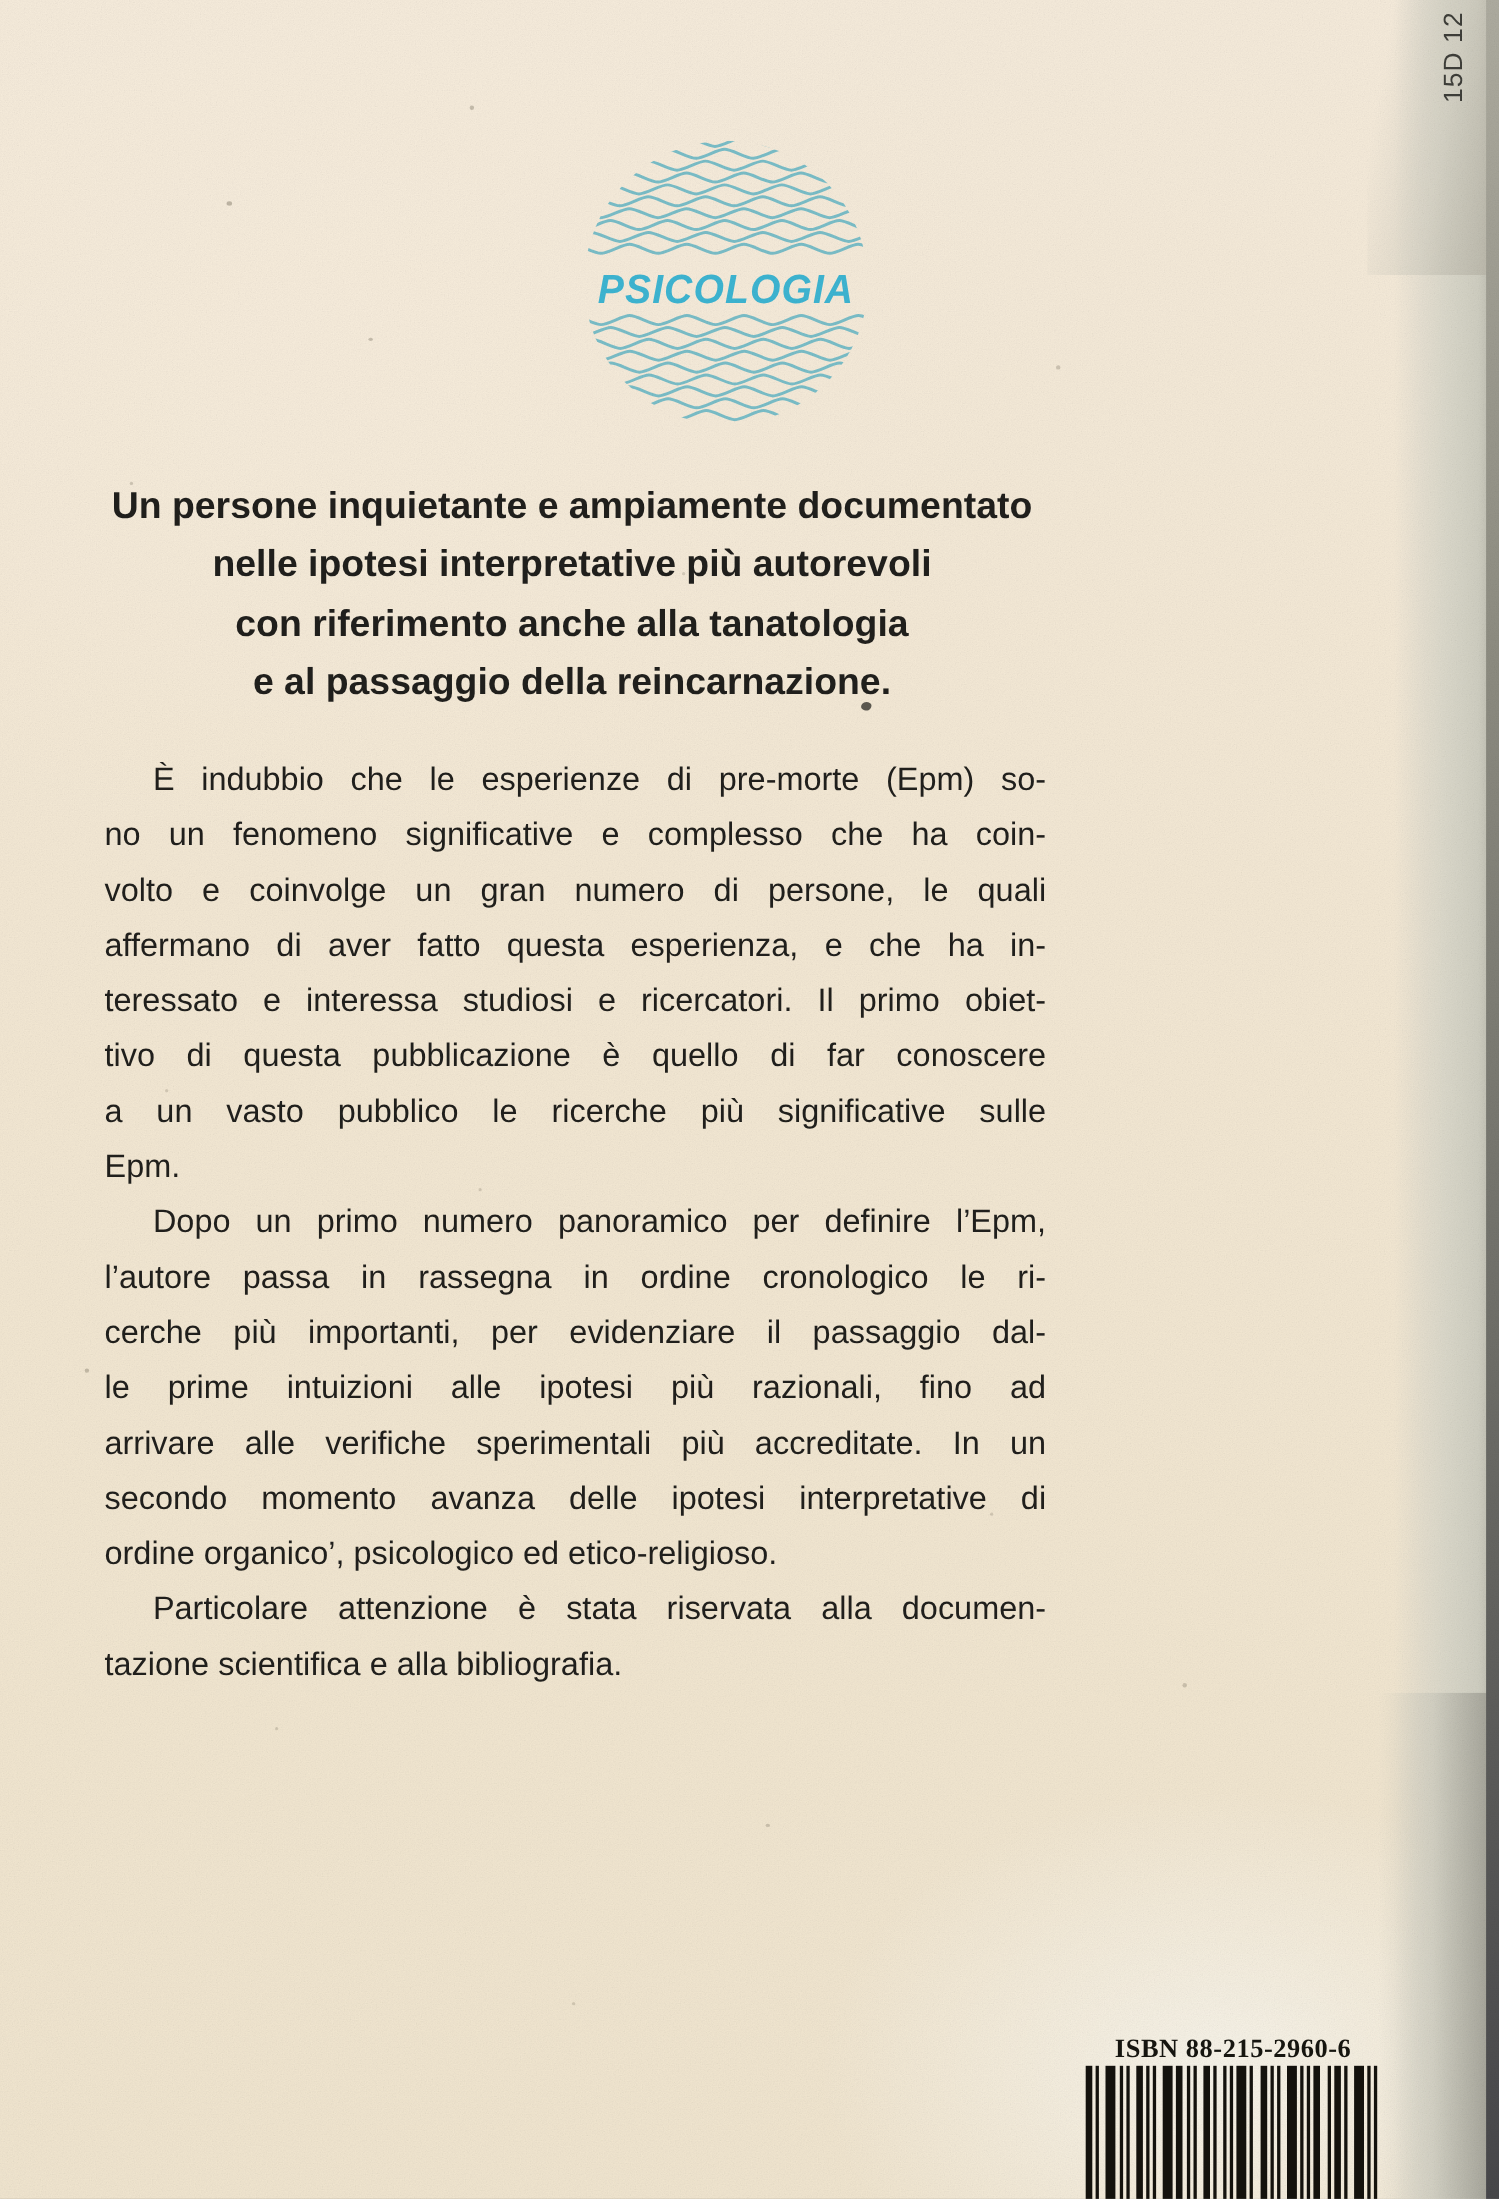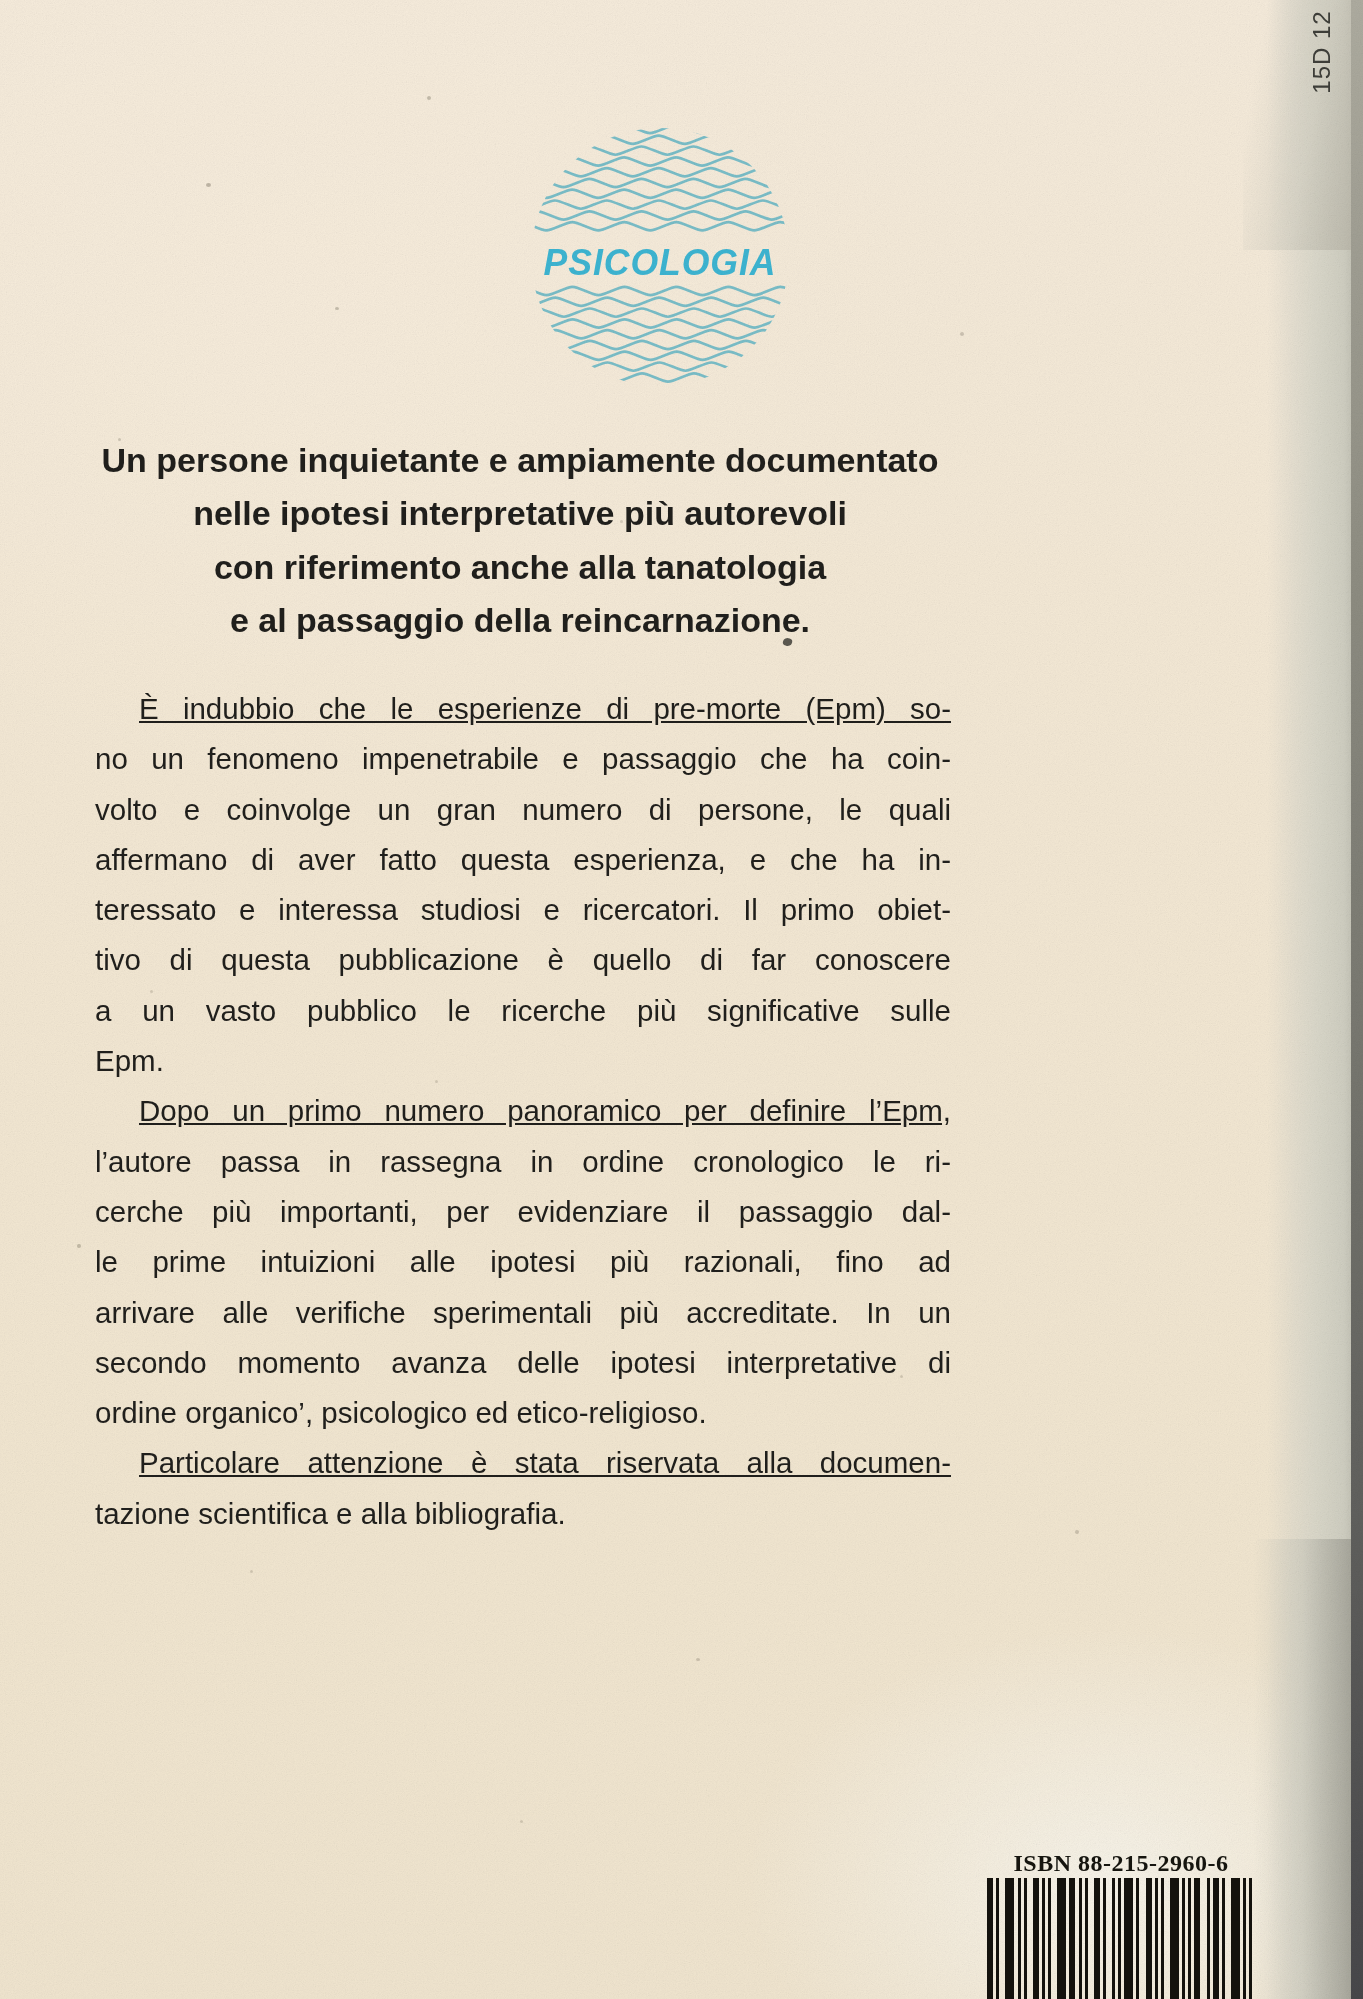--- a/index.html
+++ b/index.html
@@ -59,21 +59,21 @@
     text-align:center;color:var(--ink);
   }
   
   .body-text{position:absolute;left:95px;top:684px;width:856px;z-index:10;}
   .body-line{
     font-size:29.5px;line-height:50.3px;color:var(--ink);
     text-align:justify;text-align-last:justify;
     white-space:normal;
   }
   .body-line.last{text-align-last:left;}
-  .body-line.indent{text-indent:44px;text-decoration:underline;}
+  .body-line.indent{text-indent:44px;}
   
   .isbn-label{
     position:absolute;left:985px;top:1850px;width:272px;z-index:10;
     text-align:center;
     font-family:Liberation Serif, serif;font-weight:bold;
     font-size:24px;letter-spacing:0.5px;color:#16150f;
   }
   .barcode{position:absolute;left:987px;top:1878px;width:270px;height:121px;z-index:10;}
   .barcode .bar{position:absolute;top:0;bottom:0;background:#14120d;}
   
@@ -130,21 +130,21 @@
       <div class="hl-line">Un persone inquietante e ampiamente documentato</div>
       <div class="hl-line">nelle ipotesi interpretative più autorevoli</div>
       <div class="hl-line">con riferimento anche alla tanatologia</div>
       <div class="hl-line">e al passaggio della reincarnazione.</div>
     </div>
 
   <div class="ink-dot"></div>
 
   <div class="body-text" id="bodyText">
       <div class="body-line indent">È indubbio che le esperienze di pre-morte (Epm) so-</div>
-      <div class="body-line">no un fenomeno impenetrabile e passaggio che ha coin-</div>
+      <div class="body-line">no un fenomeno significative e complesso che ha coin-</div>
       <div class="body-line">volto e coinvolge un gran numero di persone, le quali</div>
       <div class="body-line">affermano di aver fatto questa esperienza, e che ha in-</div>
       <div class="body-line">teressato e interessa studiosi e ricercatori. Il primo obiet-</div>
       <div class="body-line">tivo di questa pubblicazione è quello di far conoscere</div>
       <div class="body-line">a un vasto pubblico le ricerche più significative sulle</div>
       <div class="body-line last">Epm.</div>
       <div class="body-line indent">Dopo un primo numero panoramico per definire l’Epm,</div>
       <div class="body-line">l’autore passa in rassegna in ordine cronologico le ri-</div>
       <div class="body-line">cerche più importanti, per evidenziare il passaggio dal-</div>
       <div class="body-line">le prime intuizioni alle ipotesi più razionali, fino ad</div>

